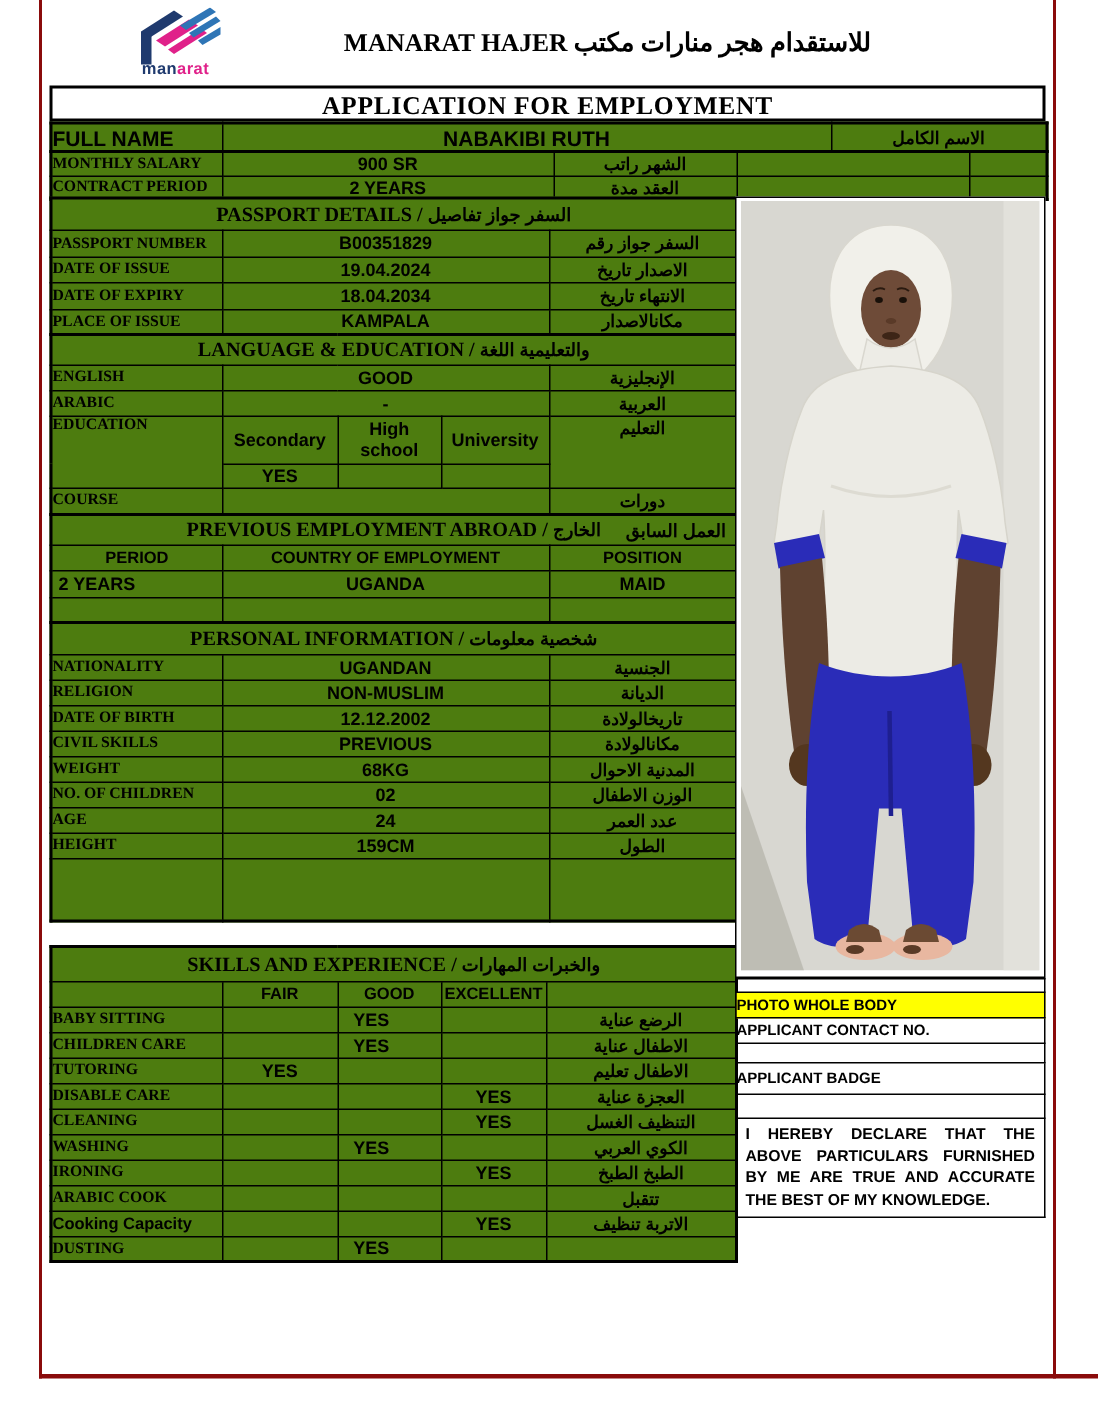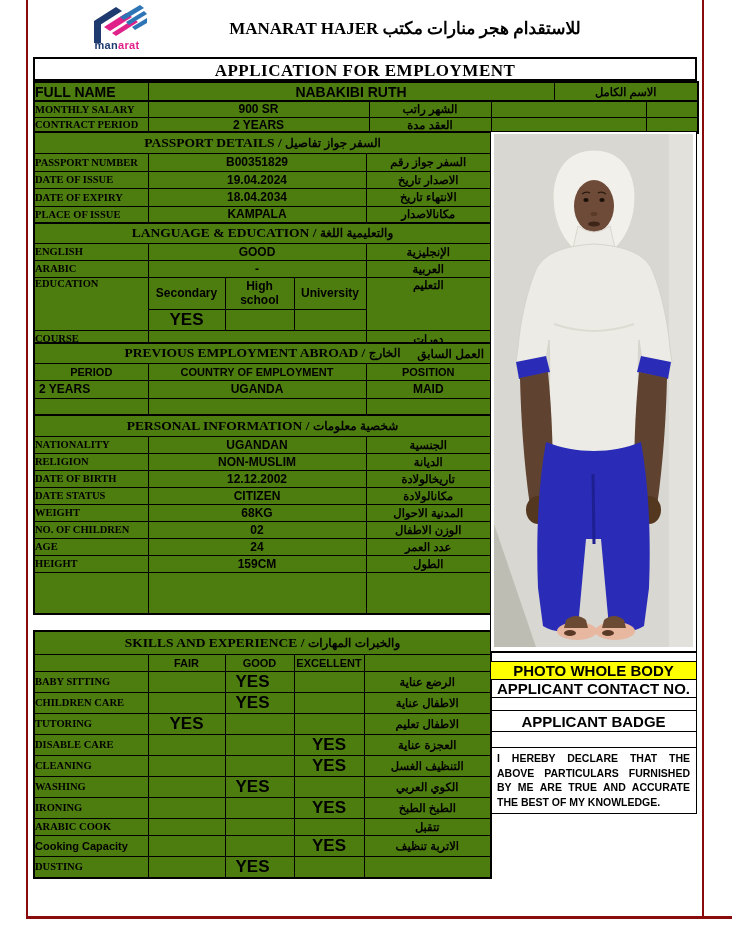--- a/index.html
+++ b/index.html
@@ -12,32 +12,32 @@
   .sec td{padding:0;overflow:hidden;white-space:nowrap;vertical-align:middle;}
   .lbl{font-family:"Liberation Serif",serif;font-weight:bold;font-size:10.5px;padding:0 3px;text-align:left;}
   .biglbl{font-family:"Liberation Sans",sans-serif;font-weight:bold;font-size:14px;padding:0 4px;}
   .val{font-family:"Liberation Sans",sans-serif;font-weight:bold;font-size:12px;text-align:center;}
   .bigval{font-family:"Liberation Sans",sans-serif;font-weight:bold;font-size:14px;text-align:center;}
   .ar{direction:rtl;font-weight:bold;font-size:11.5px;text-align:center;font-family:"Liberation Sans",sans-serif;}
   .sechdr{font-family:"Liberation Serif",serif;font-weight:bold;font-size:13.5px;text-align:center;position:relative;}
   .sechdr .arh{font-size:12px;font-family:"Liberation Sans",sans-serif;}
   .arright{position:absolute;right:6px;top:3px;direction:rtl;font-size:12px;font-family:"Liberation Sans",sans-serif;font-weight:bold;}
   .colhdr{font-family:"Liberation Sans",sans-serif;font-weight:bold;font-size:11px;text-align:center;}
-  .yes{font-family:"Liberation Sans",sans-serif;font-weight:bold;font-size:17px;text-align:center;}
+  .yes{font-family:"Liberation Sans",sans-serif;font-weight:bold;font-size:12px;text-align:center;}
   .title-bar{position:absolute;left:33px;top:57px;width:664px;height:24px;border:2px solid #000;
              font-family:"Liberation Serif",serif;font-weight:bold;font-size:17px;letter-spacing:.5px;
              text-align:center;line-height:23px;box-sizing:border-box;background:#fff;}
   .brand{position:absolute;left:160px;top:18px;width:490px;text-align:center;
          font-family:"Liberation Serif",serif;font-weight:bold;font-size:17px;}
   .logo{position:absolute;left:86px;top:5px;}
   .photo-cell{position:absolute;left:490px;top:131px;width:207px;height:521px;
               border:1px solid #000;box-sizing:border-box;background:#fff;}
   .rc{position:absolute;left:490px;top:652px;width:207px;border-collapse:collapse;table-layout:fixed;}
   .rc td{border:1px solid #000;padding:0;font-family:"Liberation Sans",sans-serif;font-weight:bold;
-         font-size:15px;text-align:center;vertical-align:middle;}
+         font-size:10px;vertical-align:middle;}
   .rc .decl{font-size:10.5px;text-align:justify;padding:3px 6px;line-height:1.4;white-space:normal;}
   .hl{background:#ffff00;}
   .logo-word{font-family:"Liberation Sans",sans-serif;font-weight:bold;font-size:11px;letter-spacing:.3px;}
   .logo-tag{font-size:4.5px;color:#e0218a;direction:rtl;text-align:center;font-weight:bold;}
 </style>
 </head>
 <body>
 
 <div class="page">
 
@@ -241,22 +241,22 @@
       <td class="lbl">RELIGION</td>
       <td class="val">NON-MUSLIM</td>
       <td class="ar">الديانة</td>
     </tr>
     <tr style="height:17px;">
       <td class="lbl">DATE OF BIRTH</td>
       <td class="val">12.12.2002</td>
       <td class="ar">تاريخالولادة</td>
     </tr>
     <tr style="height:17px;">
-      <td class="lbl">DATE STATUS</td>
-      <td class="val">CITIZEN</td>
+      <td class="lbl">CIVIL SKILLS</td>
+      <td class="val">PREVIOUS</td>
       <td class="ar">مكانالولادة</td>
     </tr>
     <tr style="height:17px;">
       <td class="lbl">WEIGHT</td>
       <td class="val">68KG</td>
       <td class="ar">المدنية الاحوال</td>
     </tr>
     <tr style="height:17px;">
       <td class="lbl">NO. OF CHILDREN</td>
       <td class="val">02</td>

